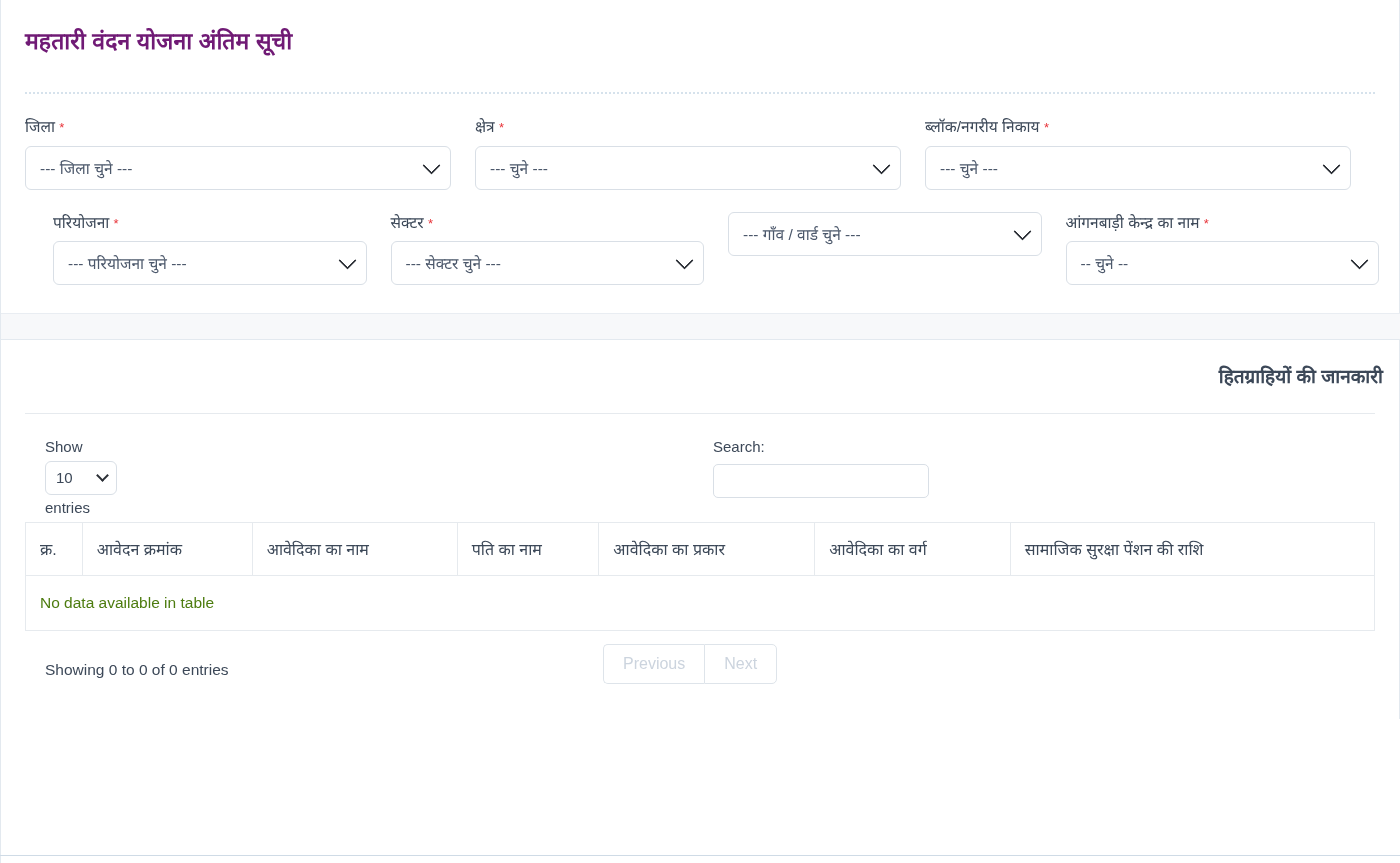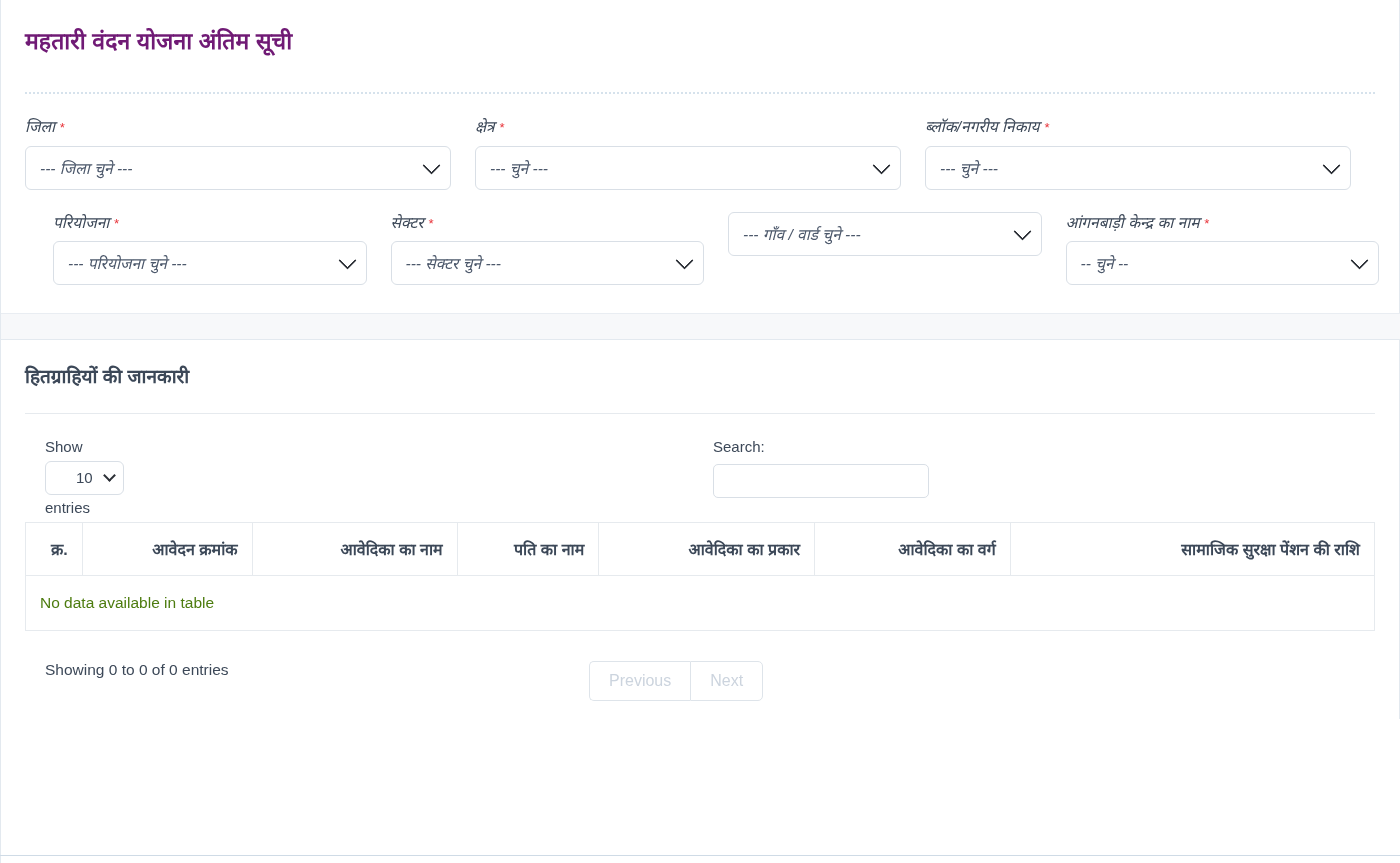--- a/index.html
+++ b/index.html
@@ -42,21 +42,20 @@
     height: 1px;
     border-top: 2px dotted #d6e2ec;
   }
 
   .filters {
     padding: 22px 24px 28px 24px;
   }
   .filter-row {
     display: flex;
     width: 100%;
-    font-style: italic;
   }
   .filter-row.row1 .field { flex: 0 0 33.3333%; }
   .filter-row.row2 .field { flex: 0 0 25%; }
   .field { padding-right: 24px; }
   .field-label {
     font-size: 15.5px;
     color: #3c4858;
     margin-bottom: 8px;
     white-space: nowrap;
     line-height: 1.4;
@@ -96,20 +95,21 @@
   .gap-band {
     height: 27px;
     background: #f7f8fa;
     border-top: 1px solid #e9edf2;
     border-bottom: 1px solid #e3e9ef;
   }
 
   
   .card2-head {
     padding: 24px 16px 0 24px;
+    text-align: right;
   }
   .section-title {
     margin: 0;
     font-size: 19px;
     font-weight: 700;
     color: #3c4858;
     line-height: 1.4;
   }
   .hr-line {
     margin: 22px 24px 0 24px;
@@ -133,21 +133,21 @@
   .dt-length .lbl { display: block; line-height: 22px; }
   .length-select {
     position: relative;
     display: inline-flex;
     align-items: center;
     margin: 3px 0 2px 0;
     height: 34px;
     min-width: 72px;
     border: 1px solid #d9dfe6;
     border-radius: 6px;
-    padding: 0 30px 0 30px;
+    padding: 0 30px 0 10px;
     font-size: 15px;
     color: #3c4858;
     background: #fff;
     cursor: pointer;
   }
   .length-select .chev {
     position: absolute;
     right: 9px;
     top: 50%;
     width: 9px;
@@ -181,23 +181,23 @@
 
   table.dt {
     width: 100%;
     border-collapse: collapse;
     border: 1px solid #e6eaee;
     table-layout: fixed;
   }
   table.dt thead th {
     border: 1px solid #e6eaee;
     padding: 15px 14px;
-    text-align: right;
+    text-align: left;
     font-size: 16px;
-    font-weight: 700;
+    font-weight: 400;
     color: #3c4858;
     vertical-align: middle;
     white-space: nowrap;
   }
   table.dt tbody td {
     border: 1px solid #e6eaee;
     padding: 18px 14px;
     font-size: 15.5px;
     color: #4d7c0f;
     text-align: left;
@@ -210,24 +210,23 @@
   }
   .dt-info {
     position: absolute;
     left: 20px;
     top: 30px;
     font-size: 15.5px;
     color: #3c4858;
   }
   .dt-paginate {
     position: absolute;
-    left: 564px;
+    left: 578px;
     top: 13px;
     display: flex;
-    margin-top: 17px;
   }
   .pg-btn {
     height: 40px;
     padding: 0 19px;
     display: flex;
     align-items: center;
     justify-content: center;
     border: 1px solid #dee4ea;
     font-size: 16px;
     color: #ccd4de;

